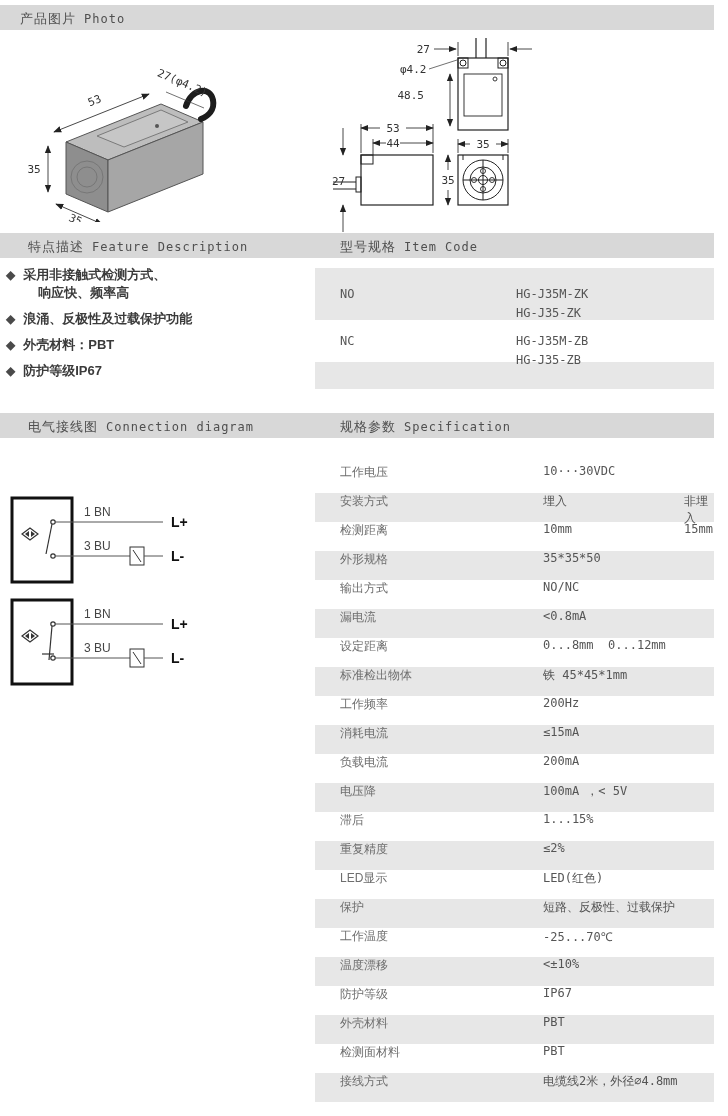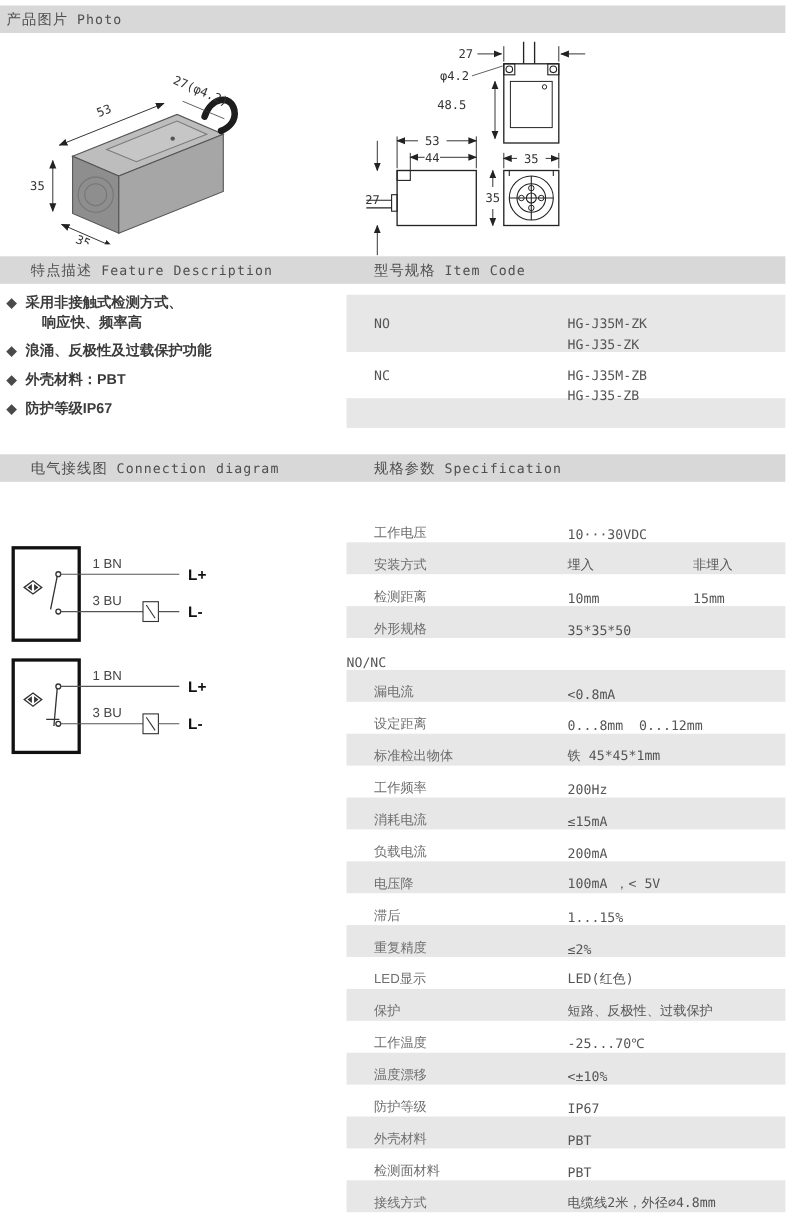--- a/index.html
+++ b/index.html
@@ -3,41 +3,41 @@
 <meta charset="utf-8">
 <style>
   html,body{margin:0;padding:0;background:#fff;}
   .page{position:relative;width:728px;height:1116px;background:#fff;overflow:hidden;
         font-family:"Liberation Sans",sans-serif;}
   .abs{position:absolute;}
   
   .bar{position:absolute;left:0;width:714px;height:25px;background:#d8d8d8;line-height:25px;}
   .bar .t{position:absolute;top:0;white-space:nowrap;}
   .bar .tl{left:28px;}
-  .bar.first .tl{left:6px;}
+  .bar.first .tl{left:20px;}
   .bar .tr{left:340px;}
   .bar .cn{font-size:13px;color:#4f4f4f;letter-spacing:1px;}
   .bar .en{font-family:"DejaVu Sans Mono",monospace;font-size:12px;color:#4f4f4f;margin-left:8px;letter-spacing:1px;}
   
   .features{position:absolute;left:6px;top:266px;width:315px;}
   .feat{display:flex;margin-bottom:8px;font-size:13px;font-weight:bold;color:#3b3b3b;line-height:18px;}
   .feat .bullet{color:#4a4a4a;margin-right:8px;font-size:12px;line-height:18px;}
   .feat .l2{padding-left:15px;}
   
   .code-table{position:absolute;left:315px;top:268px;width:399px;}
   .code-row{display:flex;align-items:center;}
   .code-row:nth-child(1){background:#e7e7e7;height:52px;}
   .code-row:nth-child(2){background:#ffffff;height:42px;}
   .code-row:nth-child(3){background:#e7e7e7;height:27px;}
   .code-type{width:176px;padding-left:25px;font-family:"DejaVu Sans Mono",monospace;font-size:12px;color:#555;}
   .code-list{flex:1;display:flex;flex-direction:column;justify-content:center;gap:5px;
              font-family:"DejaVu Sans Mono",monospace;font-size:12px;color:#555;margin-top:18px;}
   
   .spec-table{position:absolute;left:315px;top:464px;width:399px;}
-  .spec-row{display:flex;height:29px;align-items:flex-end;}
+  .spec-row{display:flex;height:29px;align-items:flex-start;gap:27px;}
   .spec-row:nth-child(even){background:#e7e7e7;}
   .spec-label{width:176px;padding-left:25px;font-size:12px;color:#6e6e6e;}
   .spec-value{width:114px;font-family:"DejaVu Sans Mono",monospace;font-size:12px;color:#555;white-space:pre;}
   .spec-value2{flex:1;font-family:"DejaVu Sans Mono",monospace;font-size:12px;color:#555;}
   
   svg text{font-family:"DejaVu Sans Mono",monospace;font-size:11px;fill:#333;}
   svg text.lab{font-family:"Liberation Sans",sans-serif;font-size:12px;fill:#444;}
   svg text.out{font-family:"Liberation Sans",sans-serif;font-size:14px;font-weight:bold;fill:#111;}
 </style>
 </head>
@@ -268,20 +268,21 @@
         <div class="spec-label">检测距离</div>
         <div class="spec-value">10mm</div>
         <div class="spec-value2">15mm</div>
       </div>
     <div class="spec-row">
         <div class="spec-label">外形规格</div>
         <div class="spec-value">35*35*50</div>
         <div class="spec-value2"></div>
       </div>
     <div class="spec-row">
+        <div class="spec-label">输出方式</div>
         <div class="spec-value">NO/NC</div>
         <div class="spec-value2"></div>
       </div>
     <div class="spec-row">
         <div class="spec-label">漏电流</div>
         <div class="spec-value">&lt;0.8mA</div>
         <div class="spec-value2"></div>
       </div>
     <div class="spec-row">
         <div class="spec-label">设定距离</div>

